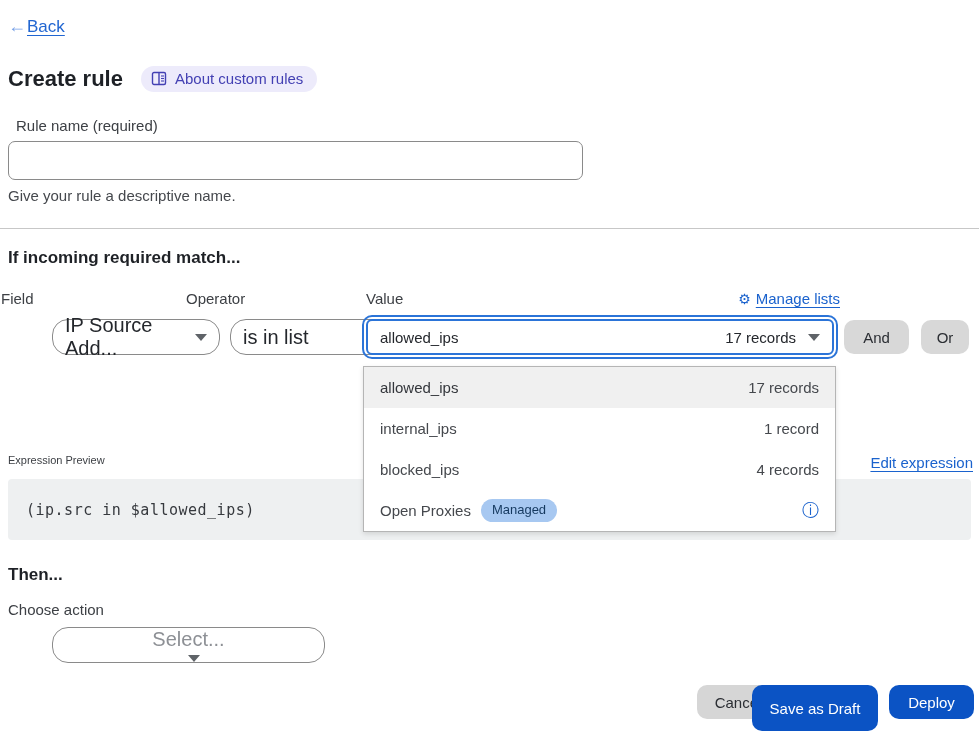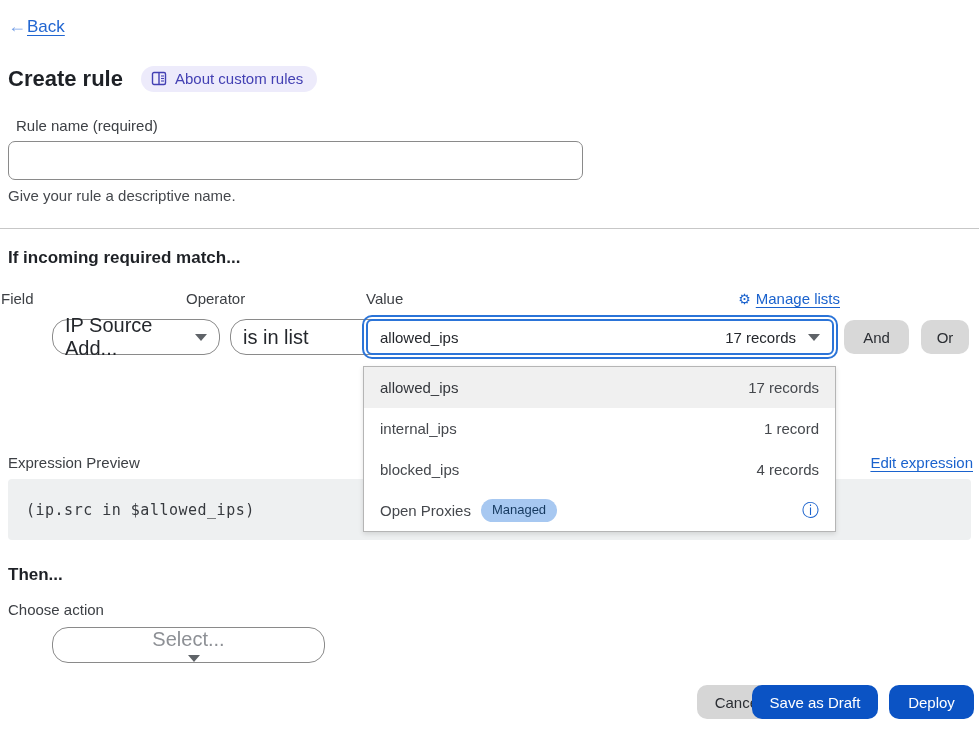--- a/index.html
+++ b/index.html
@@ -108,21 +108,21 @@
   .row-left { display: flex; align-items: center; gap: 10px; }
   .managed-pill {
     background: #a7c8f1; color: #15395f;
     font-size: 13px; padding: 3px 11px 4px; border-radius: 12px; line-height: 1.2;
   }
   .info-icon {
     font-family: "DejaVu Sans", sans-serif; color: #1a62cd; font-size: 17px; line-height: 1;
     cursor: pointer;
   }
   
-  .expr-label { position: absolute; left: 8px; top: 454px; font-size: 15px; color: #3d4045; }
+  .expr-label { position: absolute; left: 8px; top: 454px; font-size: 11px; color: #3d4045; }
   .edit-expression {
     position: absolute; top: 454px; right: 6px;
     font-size: 15px; color: #1a62cd; text-decoration: underline; text-underline-offset: 3px;
     cursor: pointer;
   }
   .expr-box {
     position: absolute; left: 8px; top: 479px; width: 963px; height: 61px;
     background: #eef0f1; border-radius: 4px;
     display: flex; align-items: center; padding: 0 18px;
   }
@@ -131,21 +131,21 @@
     font-size: 15px; color: #36393e; letter-spacing: 0.5px;
   }
   
   .then-heading { position: absolute; left: 8px; top: 565px; font-size: 17px; font-weight: 700; color: #1e2126; }
   .lbl-action { position: absolute; left: 8px; top: 601px; }
   .select-action { left: 8px; top: 627px; width: 273px; flex-direction: column; }
   .placeholder-text { color: #8d9095; }
   
   .btn-cancel { position: absolute; left: 660px; top: 685px; width: 82px; height: 34px; background: #d6d6d6; color: #2b2e33; margin-left: 37px; }
   .btn-blue { background: #0b53c4; color: #ffffff; }
-  .btn-save { position: absolute; left: 752px; top: 685px; width: 126px; height: 34px; }
+  .btn-save { position: absolute; left: 752px; top: 685px; width: 126px; height: 46px; }
   .btn-deploy { position: absolute; left: 889px; top: 685px; width: 85px; height: 34px; }
 </style>
 </head>
 <body>
 
 <div class="page">
 
   <a class="back-link">
     <span class="back-arrow">←</span>
       <span class="back-text">Back</span>

